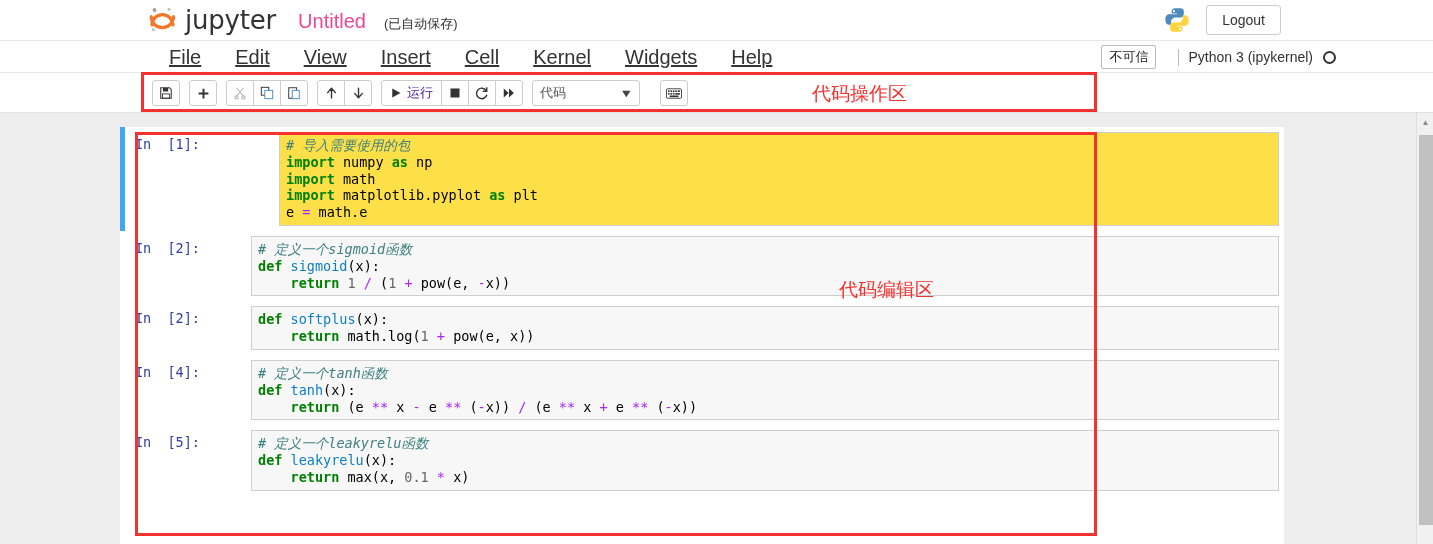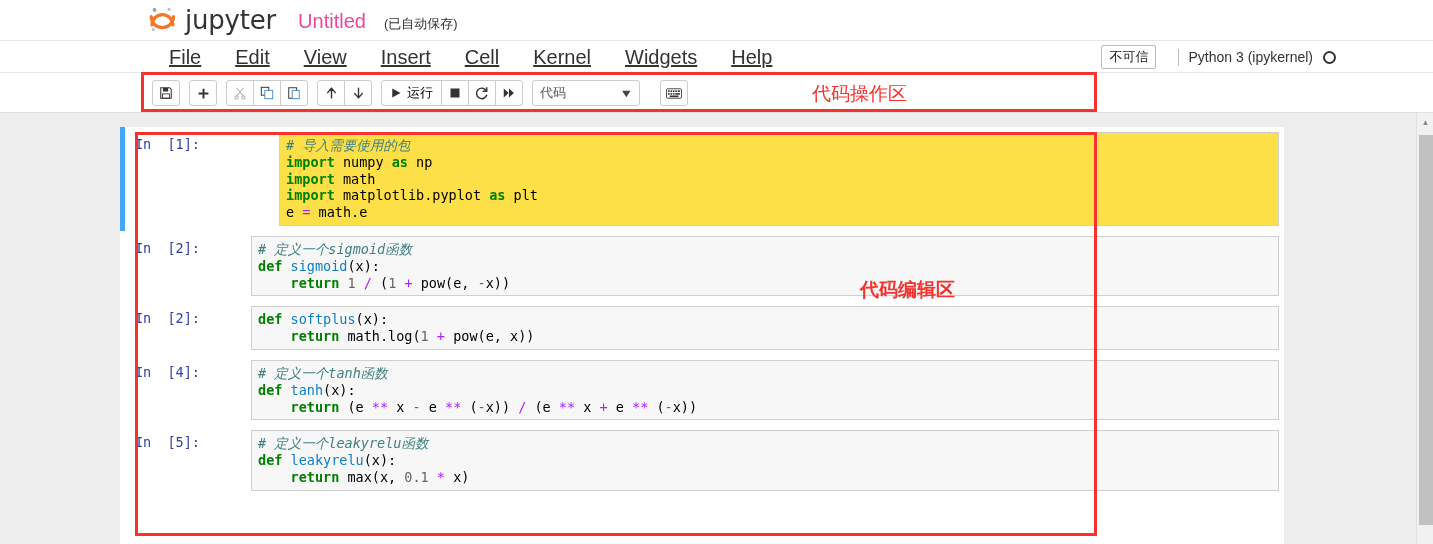--- a/index.html
+++ b/index.html
@@ -83,21 +83,21 @@
     height: 26px; min-width: 28px;
     display: flex; align-items: center; justify-content: center;
     color: #333; cursor: pointer; font-size: 13px;
     padding: 0 5px;
   }
   .tb-group .tb-btn { border-radius: 0; margin-left: -1px; }
   .tb-group .tb-btn:first-child { border-radius: 3px 0 0 3px; margin-left: 0; }
   .tb-group .tb-btn:last-child { border-radius: 0 3px 3px 0; }
   .tb-group .tb-btn:only-child { border-radius: 3px; }
   .tb-run { padding: 0 8px; gap: 5px; }
-  .tb-run .lbl { font-size: 13px; color: #000000; }
+  .tb-run .lbl { font-size: 13px; color: #4c1d95; }
   .tb-disabled { color: #b0b0b0; }
   .tb-select {
     border: 1px solid #ccc; background: #fff; height: 26px; width: 108px;
     border-radius: 3px; font-size: 13px; color: #555;
     display: flex; align-items: center; justify-content: space-between;
     padding: 0 7px; margin-right: 20px; cursor: pointer;
   }
   .chev { font-size: 11px; color: #444; transform: scaleX(1.3); }
 
   
@@ -178,20 +178,29 @@
         <circle cx="21" cy="4.2" r="1.5" fill="#bdbdbd"></circle>
         <circle cx="5.2" cy="24.5" r="1.5" fill="#bdbdbd"></circle>
         <path d="M3.2 11.5 A11 11 0 0 0 25.5 11.5" fill="none" stroke="#f37726" stroke-width="3.2" stroke-linecap="round"></path>
         <path d="M4.0 20.0 A10.2 10.2 0 0 1 24.8 20.0" fill="none" stroke="#f37726" stroke-width="3.2" stroke-linecap="round"></path>
       </svg>
     </span>
     <span class="brand-name">jupyter</span>
     <span class="nb-title">Untitled</span>
     <span class="nb-saved">(已自动保存)</span>
   </div>
+  <div class="header-right">
+    <span class="py-logo">
+      <svg width="26" height="26" viewBox="0 0 26 26">
+        <path d="M12.9 1.2c-2.9 0-5.3.5-5.3 3.1v2.2h5.5v.8H5.4c-2.2 0-4.1 1.4-4.1 5.2 0 3.5 1.6 5.3 3.8 5.3h2V15c0-2.5 2.1-4.5 4.5-4.5h4.8c1.9 0 3.4-1.6 3.4-3.5V4.3c0-1.9-1.5-3.1-3.4-3.1h-3.5zM9.9 3.1c.6 0 1 .5 1 1.1s-.4 1-1 1c-.6 0-1-.5-1-1s.4-1.1 1-1.1z" fill="#4b8bbe"></path>
+        <path d="M13.1 24.8c2.9 0 5.3-.5 5.3-3.1v-2.2h-5.5v-.8h7.7c2.2 0 4.1-1.4 4.1-5.2 0-3.5-1.6-5.3-3.8-5.3h-2V11c0 2.5-2.1 4.5-4.5 4.5H9.6c-1.9 0-3.4 1.6-3.4 3.5v2.7c0 1.9 1.5 3.1 3.4 3.1h3.5zm3-1.9c-.6 0-1-.5-1-1.1s.4-1 1-1c.6 0 1 .5 1 1s-.4 1.1-1 1.1z" fill="#ffd43b"></path>
+      </svg>
+    </span>
+    <button class="logout-btn">Logout</button>
+  </div>
 </div>
 
 <div class="menubar">
   <div class="menu-items">
     <div class="menu-item">File</div>
     <div class="menu-item">Edit</div>
     <div class="menu-item">View</div>
     <div class="menu-item">Insert</div>
     <div class="menu-item">Cell</div>
     <div class="menu-item">Kernel</div>
@@ -363,13 +372,13 @@
 
 <div class="vscroll">
   <div class="arrow">▲</div>
   <div class="thumb"></div>
 </div>
 
 <div class="anno-box" style="left:141px; top:72px; width:956px; height:40px;"></div>
 <div class="anno-label" style="left:812px; top:81px;">代码操作区</div>
 
 <div class="anno-box" style="left:135px; top:132px; width:962px; height:404px;"></div>
-<div class="anno-label" style="left:860px; top:277px;font-weight:bold;">代码编辑区</div>
+<div class="anno-label" style="left:839px; top:277px;">代码编辑区</div>
 
 </body></html>

